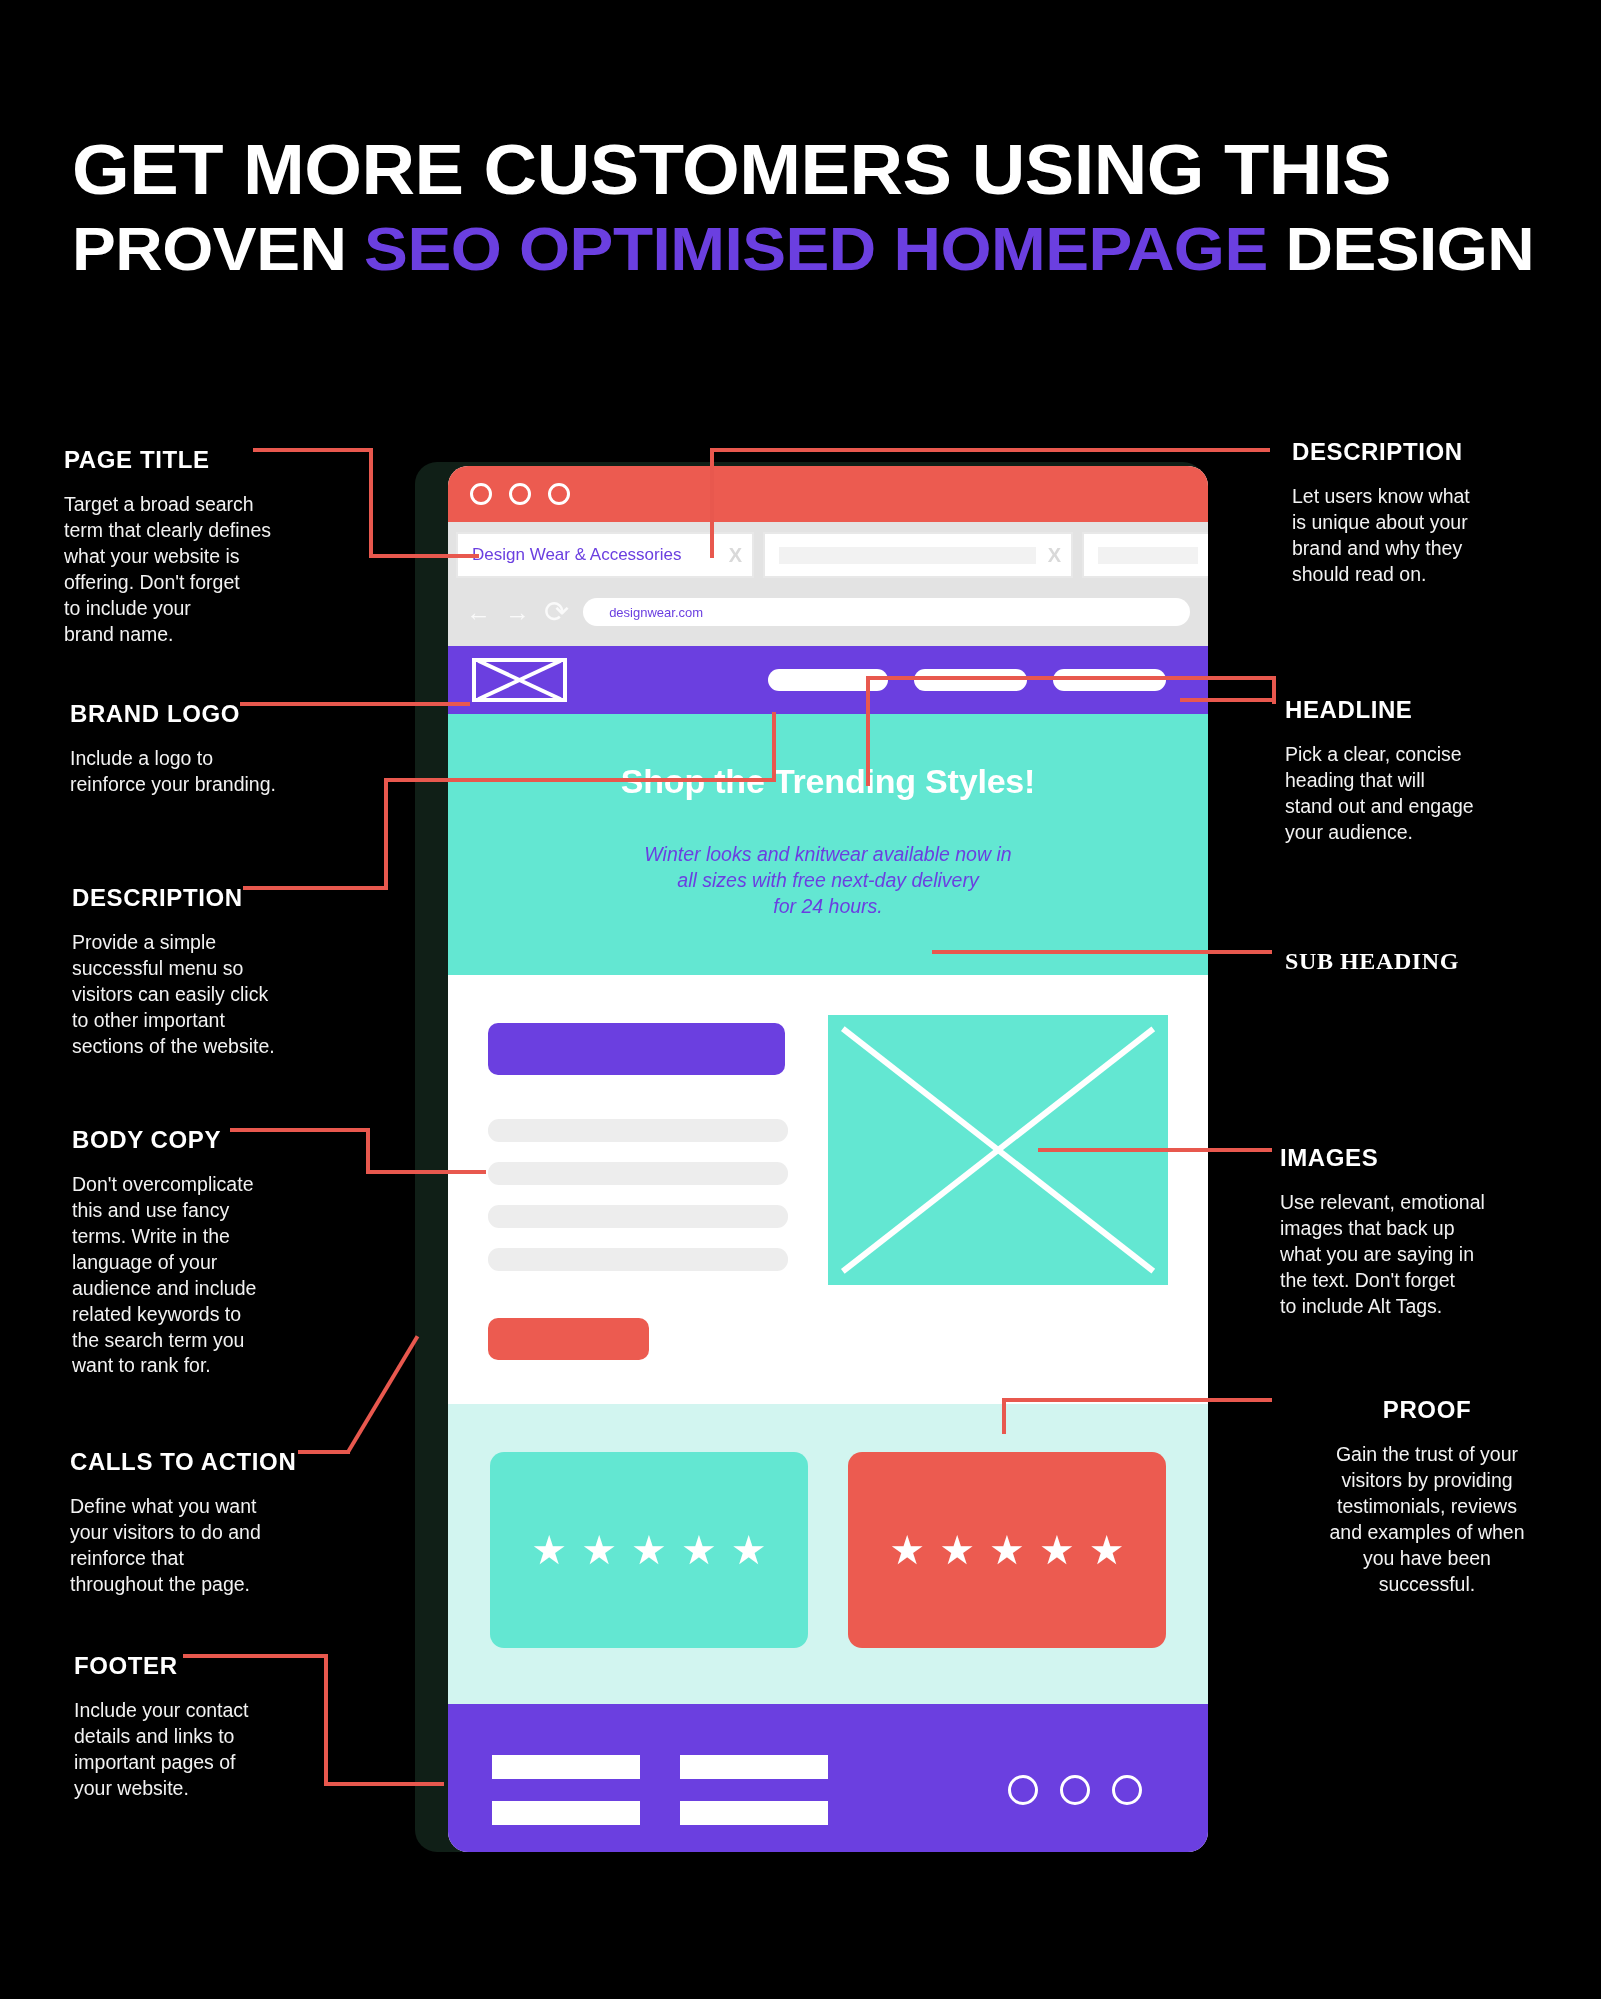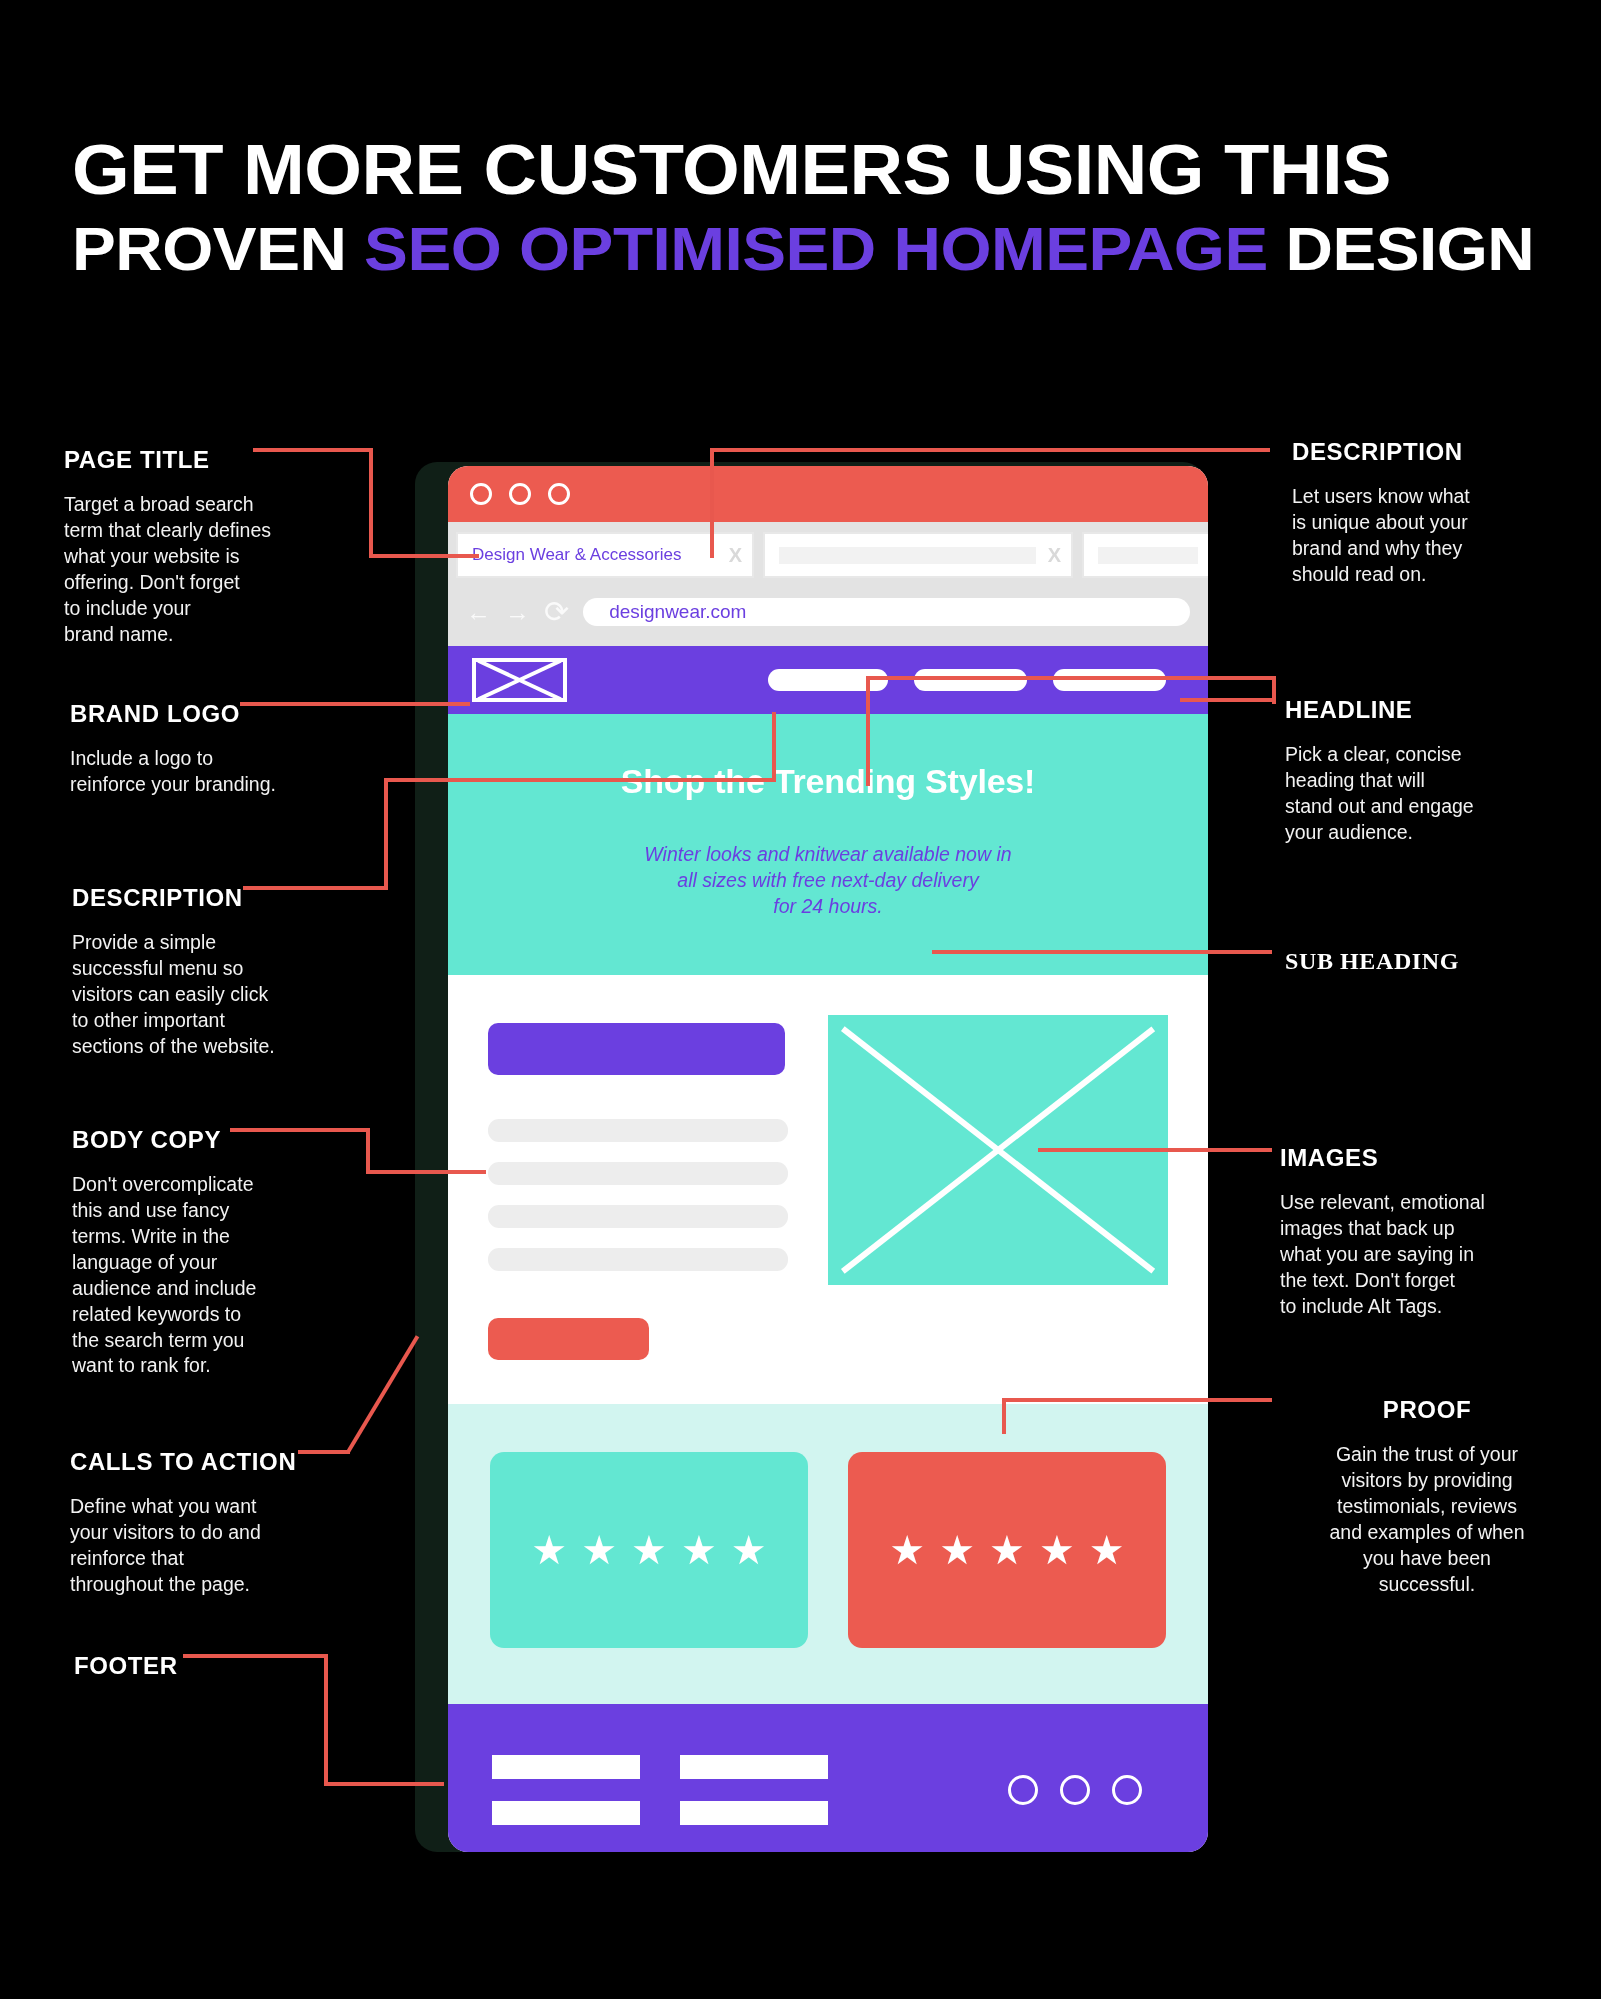--- a/index.html
+++ b/index.html
@@ -68,21 +68,21 @@
   .tab-ghost { height:17px; background:#f2f2f2; flex:1; margin-right:12px; }
   .tab-x { font-size:20px; color:#d9d9d9; font-weight:bold; }
 
   
   .urlbar { height:68px; background:#e3e3e3; display:flex; align-items:center; padding:0 18px; gap:14px; }
   .navicon { color:#fafafa; font-size:25px; line-height:1; }
   .reload { color:#fafafa; font-size:30px; line-height:1; }
   .urlfield {
     flex:1; height:28px; background:#fff; border-radius:20px;
     display:flex; align-items:center; padding-left:26px;
-    font-size:19px; color:#6b3fe0;text-align:right;
+    font-size:13px; color:#6b3fe0;text-align:right;
   }
 
   
   .navbar { height:68px; background:#6b3fe0; display:flex; align-items:center; padding:0 24px; }
   .logo { width:95px; height:44px; border:4px solid #fff; position:relative; }
   .logo::before, .logo::after {
     content:""; position:absolute; left:-2px; top:50%; width:calc(100% + 4px); height:4px;
     background:#fff; transform-origin:center;
   }
   .logo::before { transform:translateY(-50%) rotate(25deg); }
@@ -349,20 +349,26 @@
   <div class="ann-body">
     <span>Define what you want</span>
     <span>your visitors to do and</span>
     <span>reinforce that</span>
     <span>throughout the page.</span>
   </div>
 </div>
 
 <div class="ann" style="left:74px; top:1642px; width:300px;">
   <div class="ann-head">FOOTER</div>
+  <div class="ann-body">
+    <span>Include your contact</span>
+    <span>details and links to</span>
+    <span>important pages of</span>
+    <span>your website.</span>
+  </div>
 </div>
 
 <div class="ann" style="left:1292px; top:428px; width:280px;">
   <div class="ann-head">DESCRIPTION</div>
   <div class="ann-body">
     <span>Let users know what</span>
     <span>is unique about your</span>
     <span>brand and why they</span>
     <span>should read on.</span>
   </div>

